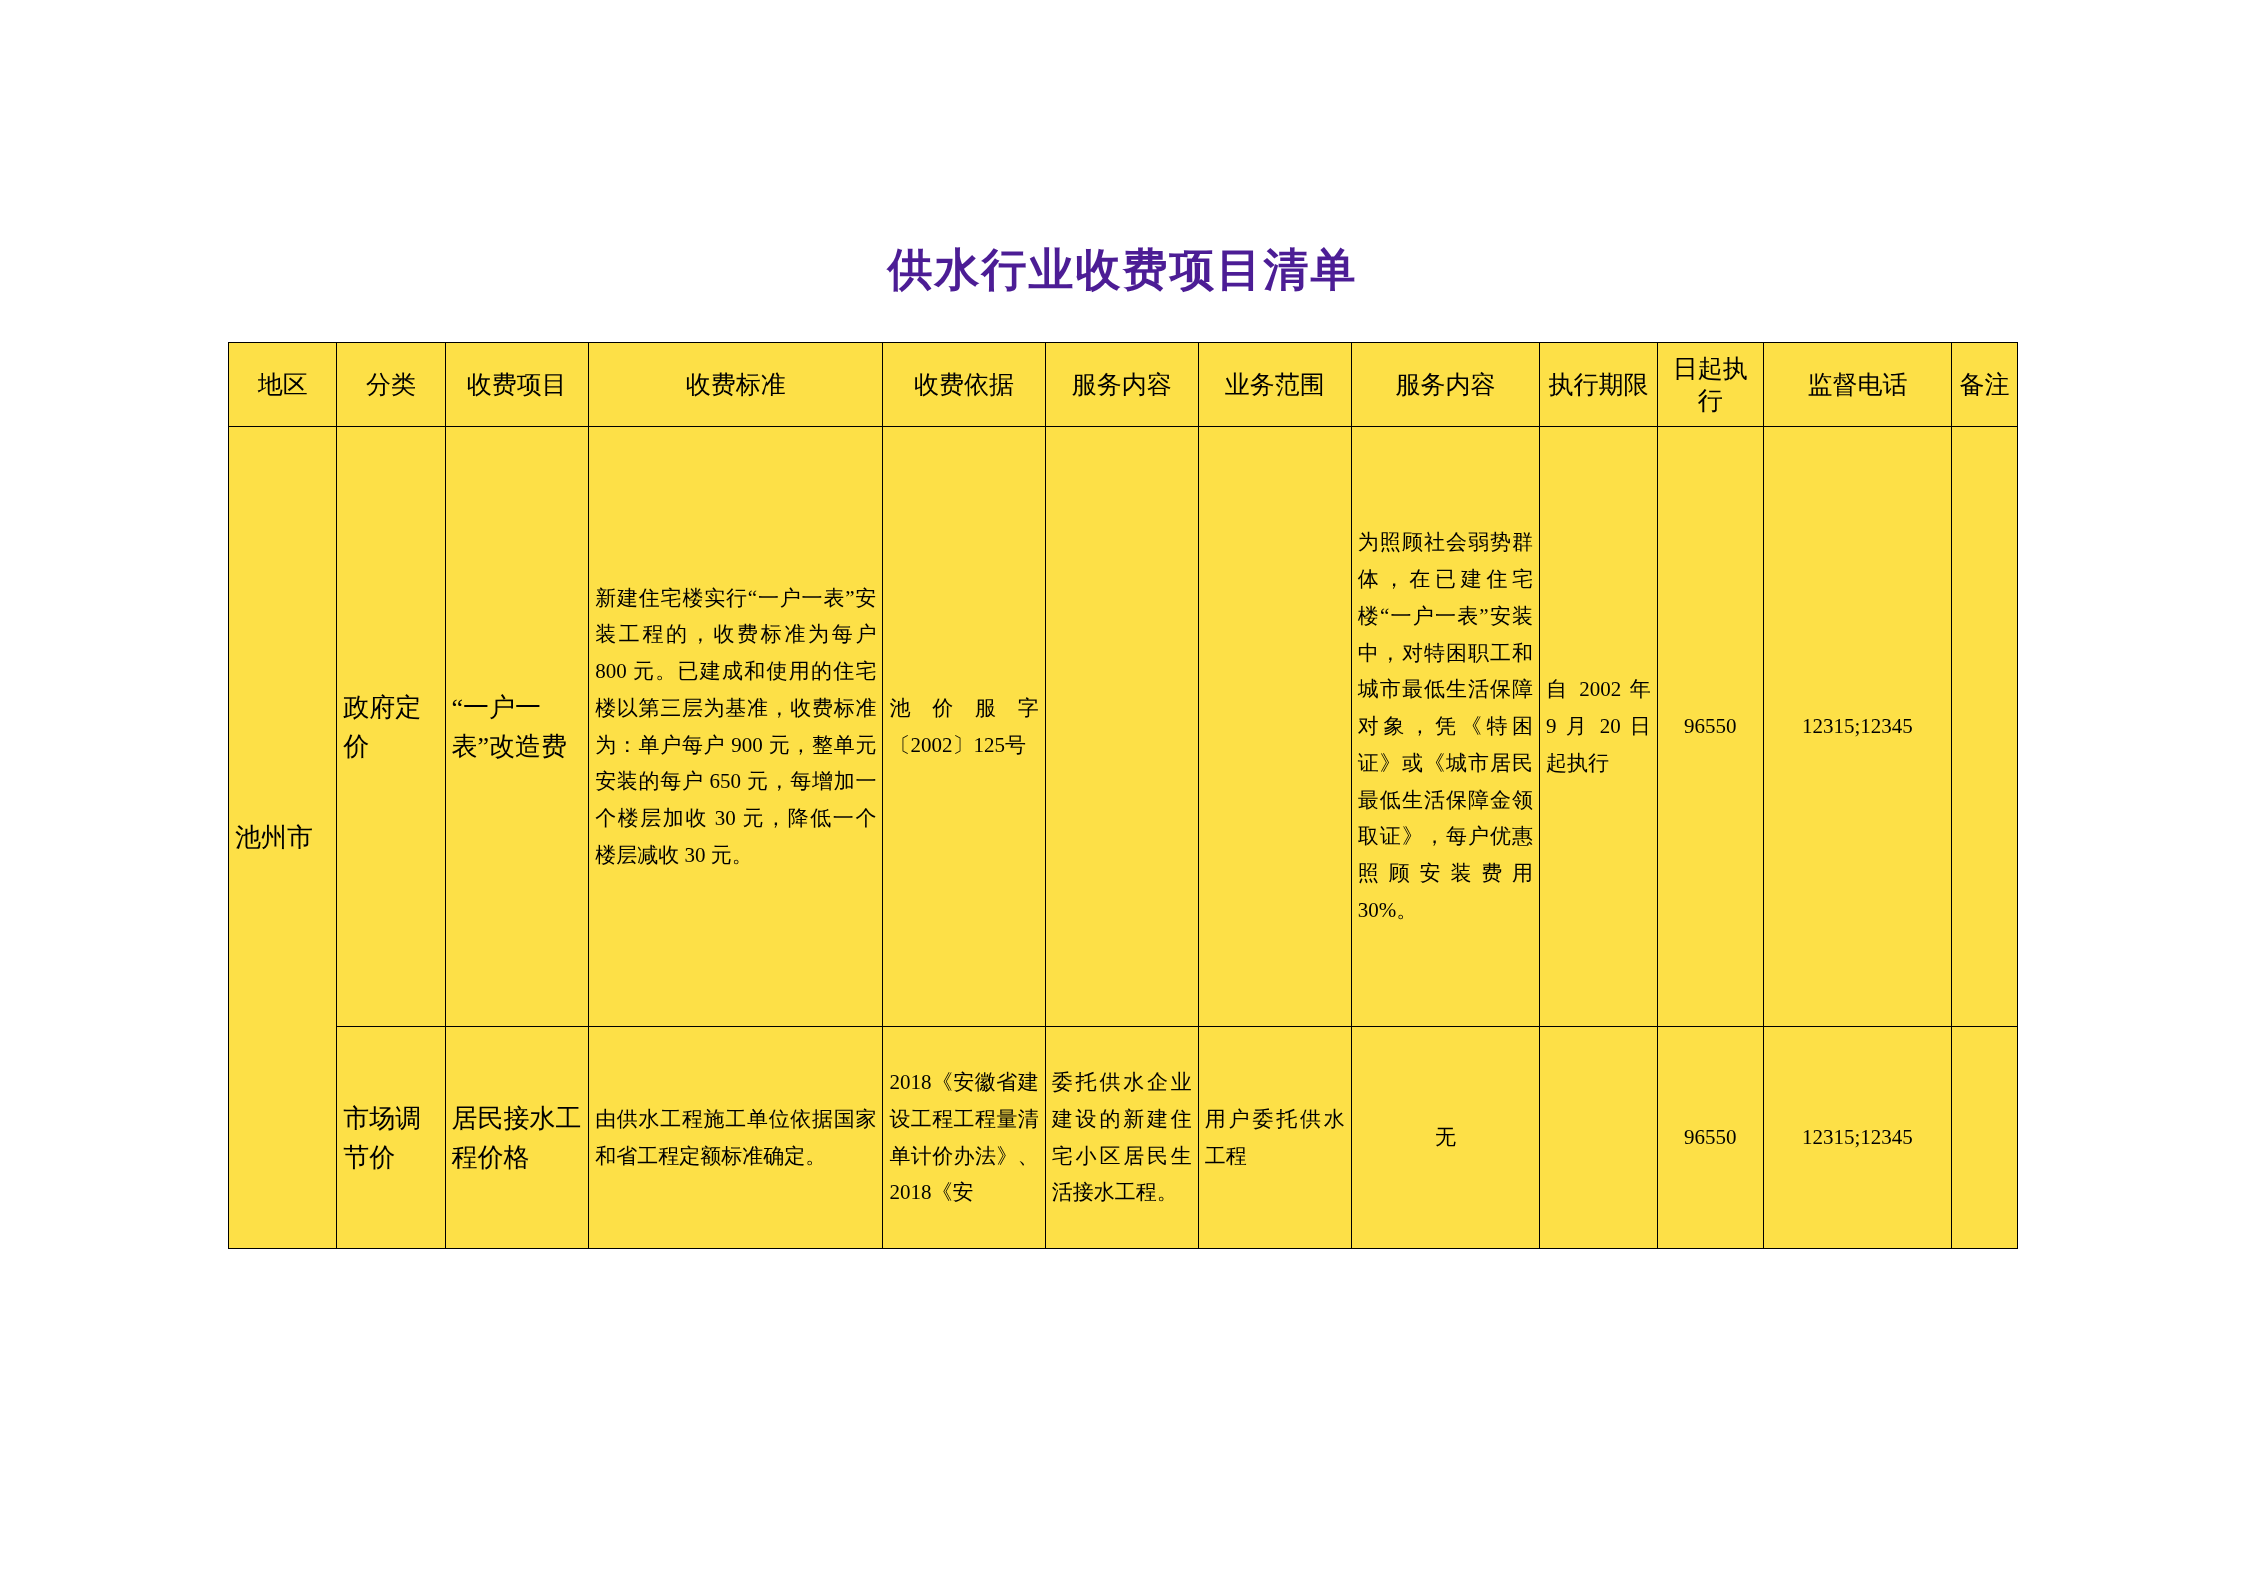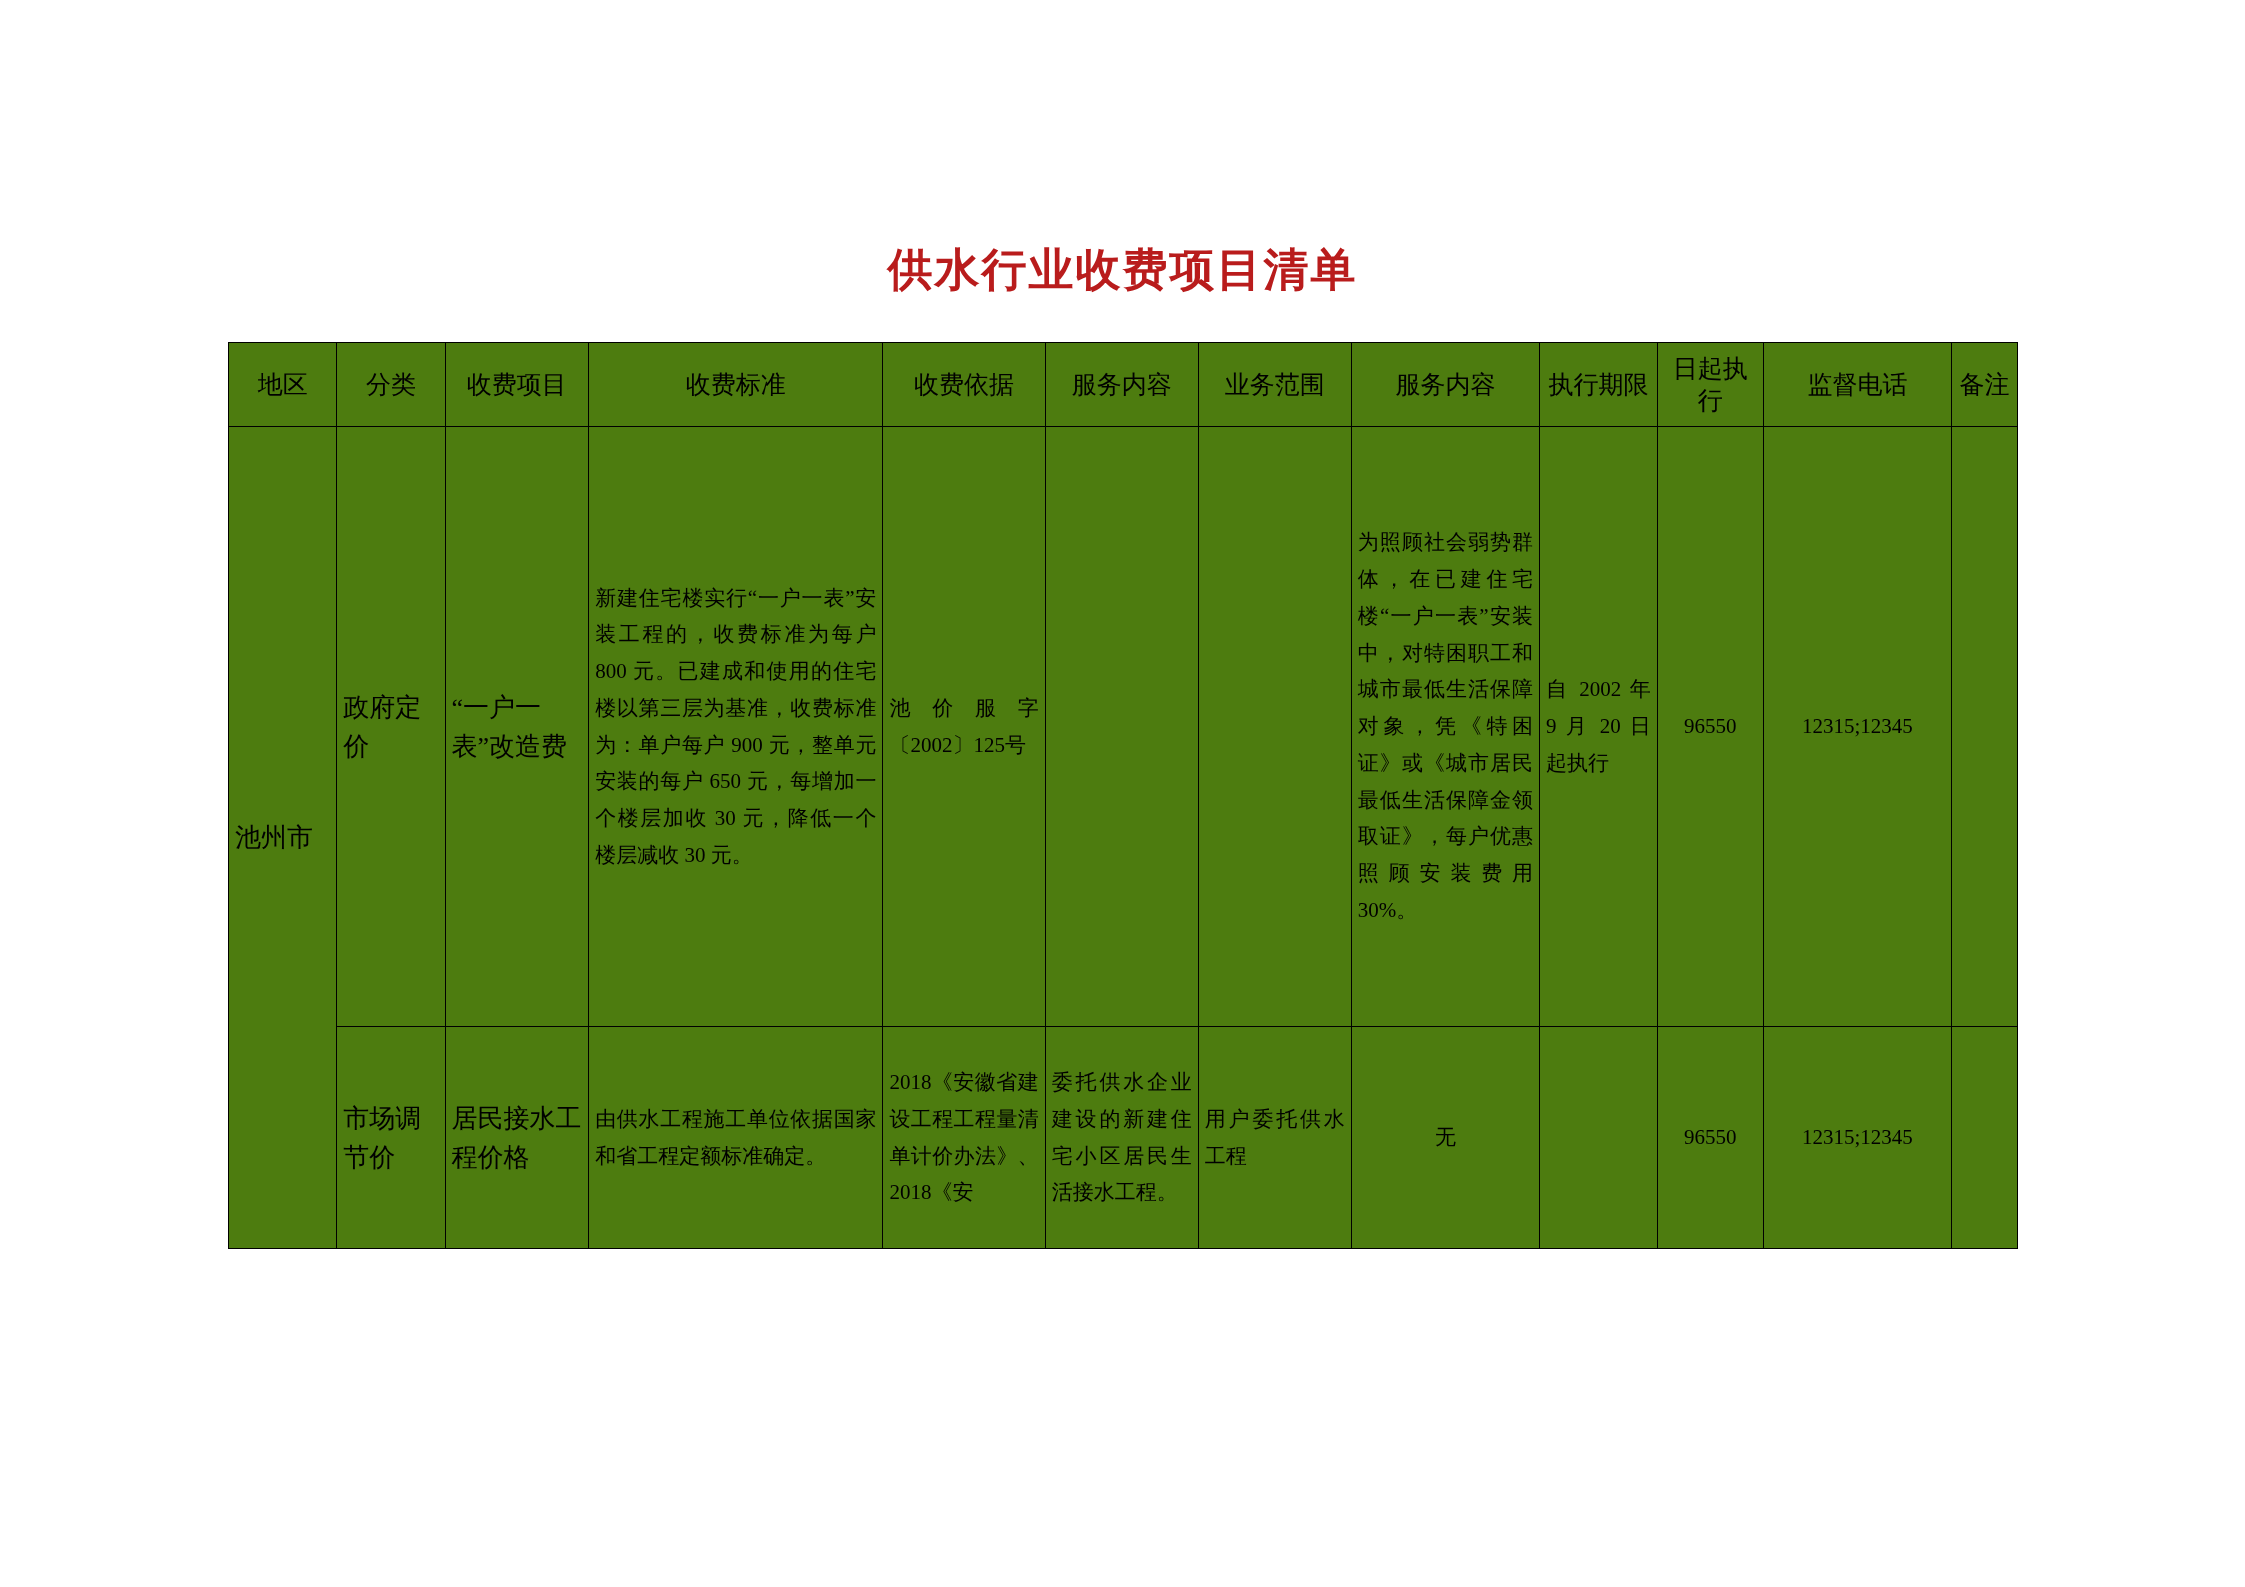--- a/index.html
+++ b/index.html
@@ -23,33 +23,33 @@
     position: relative;
   }
   .doc-title {
     text-align: center;
     font-family: Liberation Mono, monospace;
     font-weight: bold;
     font-size: 45px;
     letter-spacing: 2px;
     margin-top: 240px;
     margin-bottom: 0;
-    color: #b91c1c;
+    color: #4c1d95;
   }
   .table-wrap {
     margin-top: 42px;
     padding-left: 228px;
     padding-right: 228px;
     box-sizing: border-box;
   }
   table.fee-table {
     border-collapse: collapse;
     width: 1790px;
     table-layout: fixed;
-    background: #4d7c0f;
+    background: #fde047;
   }
   table.fee-table th,
   table.fee-table td {
     border: 1px solid #000000;
     vertical-align: middle;
     padding: 4px 6px;
     box-sizing: border-box;
   }
   thead th {
     font-size: 25px;

